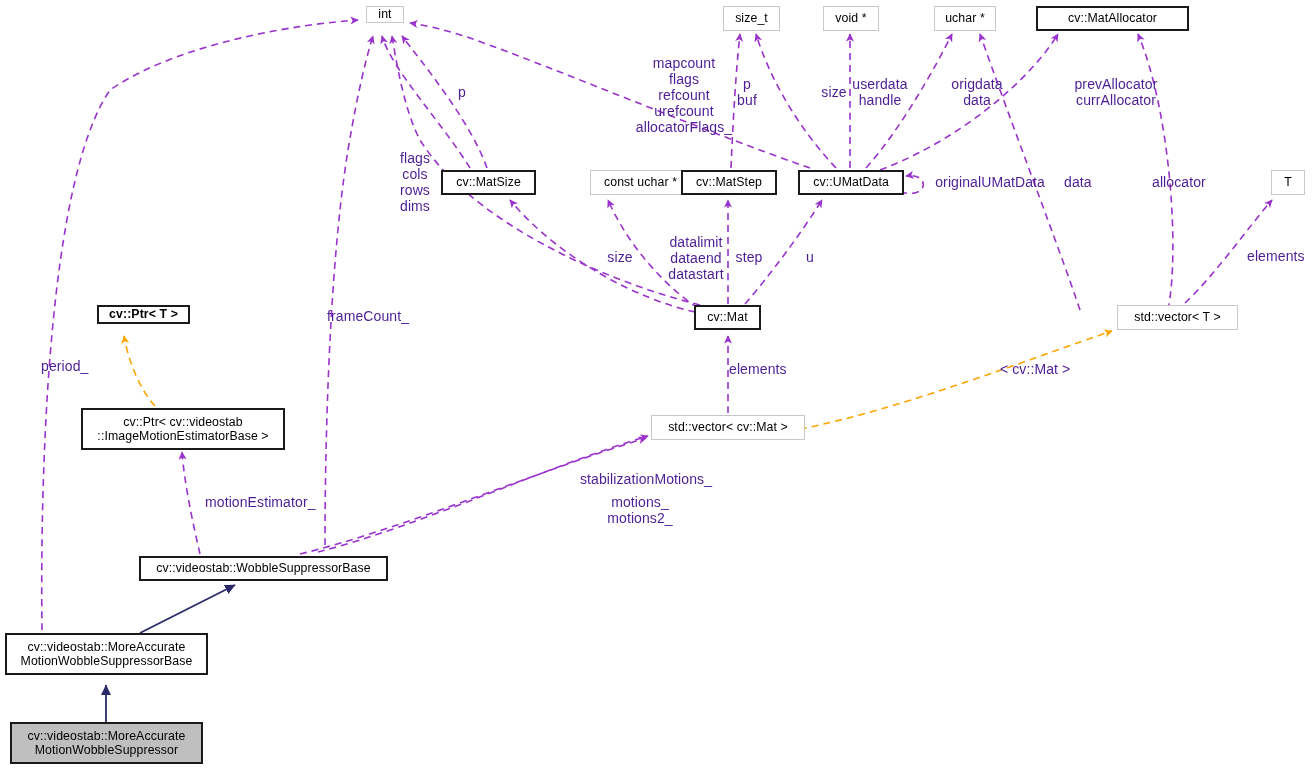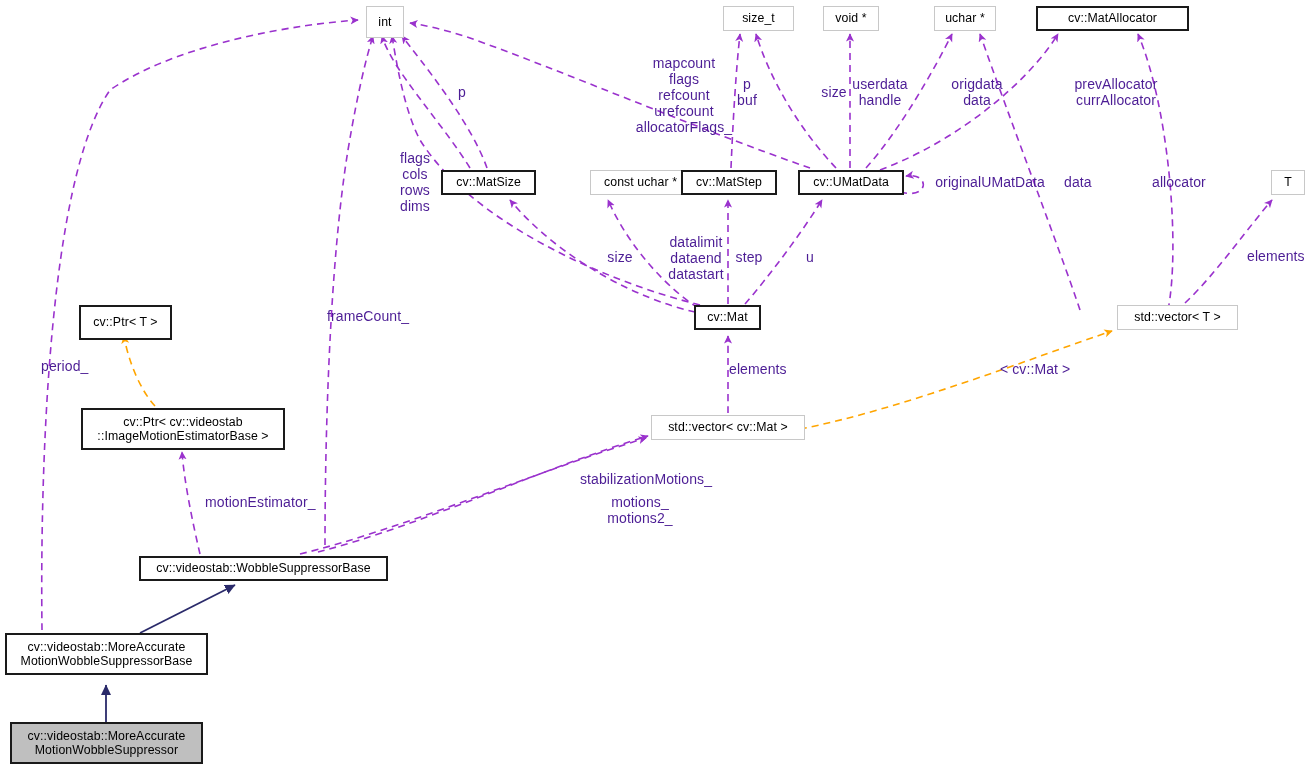--- a/index.html
+++ b/index.html
@@ -127,41 +127,41 @@
 
     <path class="edge-assoc" marker-end="url(#arrow-assoc)" d="M 200,554 C 192,520 184,480 182,452"></path>
 
     <path class="edge-assoc" marker-end="url(#arrow-assoc)" d="M 300,554 C 400,530 540,470 646,438"></path>
     <path class="edge-assoc" marker-end="url(#arrow-assoc)" d="M 318,552 C 420,526 548,466 648,436"></path>
 
     <path class="edge-inherit" marker-end="url(#arrow-inherit)" d="M 140,633 L 235,585"></path>
     <path class="edge-inherit" marker-end="url(#arrow-inherit)" d="M 106,722 L 106,685"></path>
   </svg>
 
-  <div class="node-box thin" style="left:366px; top:6px; width:38px; height:32px;">int</div>
-
-  <div class="node-box thin" style="left:723px; top:6px; width:71px; height:25px;">size_t</div>
+  <div class="node-box thin" style="left:366px; top:6px; width:38px; height:17px;">int</div>
+
+  <div class="node-box thin" style="left:723px; top:6px; width:57px; height:25px;">size_t</div>
 
   <div class="node-box thin" style="left:823px; top:6px; width:56px; height:25px;">void *</div>
 
   <div class="node-box thin" style="left:934px; top:6px; width:62px; height:25px;">uchar *</div>
 
   <div class="node-box bold" style="left:1036px; top:6px; width:153px; height:25px;">cv::MatAllocator</div>
 
   <div class="node-box bold" style="left:441px; top:170px; width:95px; height:25px;">cv::MatSize</div>
 
   <div class="node-box thin" style="left:590px; top:170px; width:101px; height:25px;">const uchar *</div>
 
   <div class="node-box bold" style="left:681px; top:170px; width:96px; height:25px;">cv::MatStep</div>
 
   <div class="node-box bold" style="left:798px; top:170px; width:106px; height:25px;">cv::UMatData</div>
 
   <div class="node-box thin" style="left:1271px; top:170px; width:34px; height:25px;">T</div>
 
-  <div class="node-box bold" style="left:79px; top:305px; width:93px; height:35px;">cv::Ptr&lt; T &gt;</div>
+  <div class="node-box bold" style="left:97px; top:305px; width:93px; height:19px;font-weight:bold;">cv::Ptr&lt; T &gt;</div>
 
   <div class="node-box bold" style="left:694px; top:305px; width:67px; height:25px;">cv::Mat</div>
 
   <div class="node-box thin" style="left:1117px; top:305px; width:121px; height:25px;">std::vector&lt; T &gt;</div>
 
   <div class="node-box bold" style="left:81px; top:408px; width:204px; height:42px;">cv::Ptr&lt; cv::videostab
 ::ImageMotionEstimatorBase &gt;</div>
 
   <div class="node-box thin" style="left:651px; top:415px; width:154px; height:25px;">std::vector&lt; cv::Mat &gt;</div>
 

